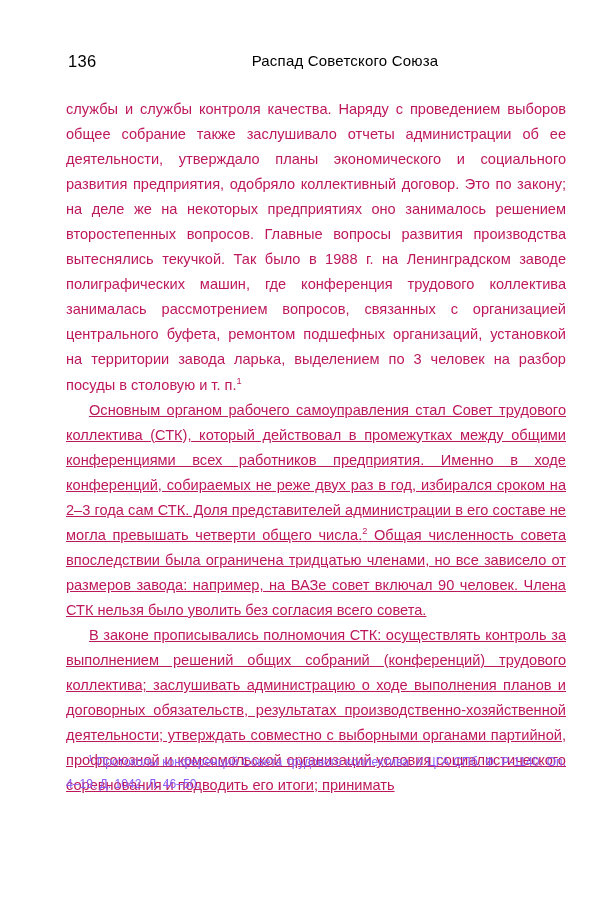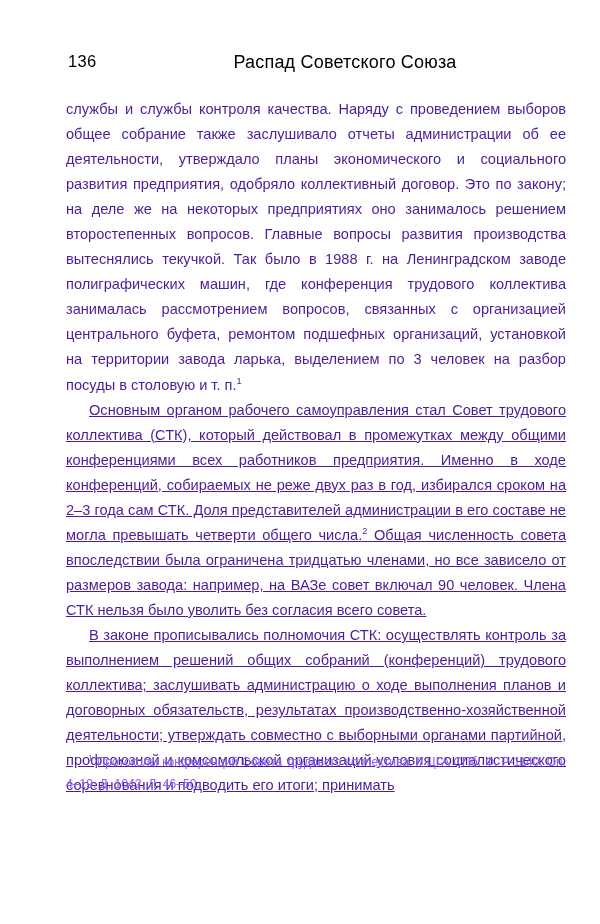--- a/index.html
+++ b/index.html
@@ -34,35 +34,35 @@
   .folio {
     font-size: 16.5px;
     letter-spacing: 0.3px;
     color: #000;
   }
   .head-title {
     position: absolute;
     left: 0;
     right: 0;
     text-align: center;
-    font-size: 18px;
+    font-size: 15px;
     letter-spacing: 0.2px;
     color: #000;
     padding-left: 58px;
   }
   .body-text {
     position: absolute;
     top: 97px;
     left: 50px;
     width: 500px;
     font-size: 14.6px;
     line-height: 25.05px;
     text-align: justify;
     text-justify: inter-word;
-    color: #4c1d95;
+    color: #be185d;
   }
   .body-text p {
     margin: 0;
   }
   .body-text p.indent {
     text-indent: 23px;
     text-decoration: underline;
   }
   .notes {
     position: absolute;

